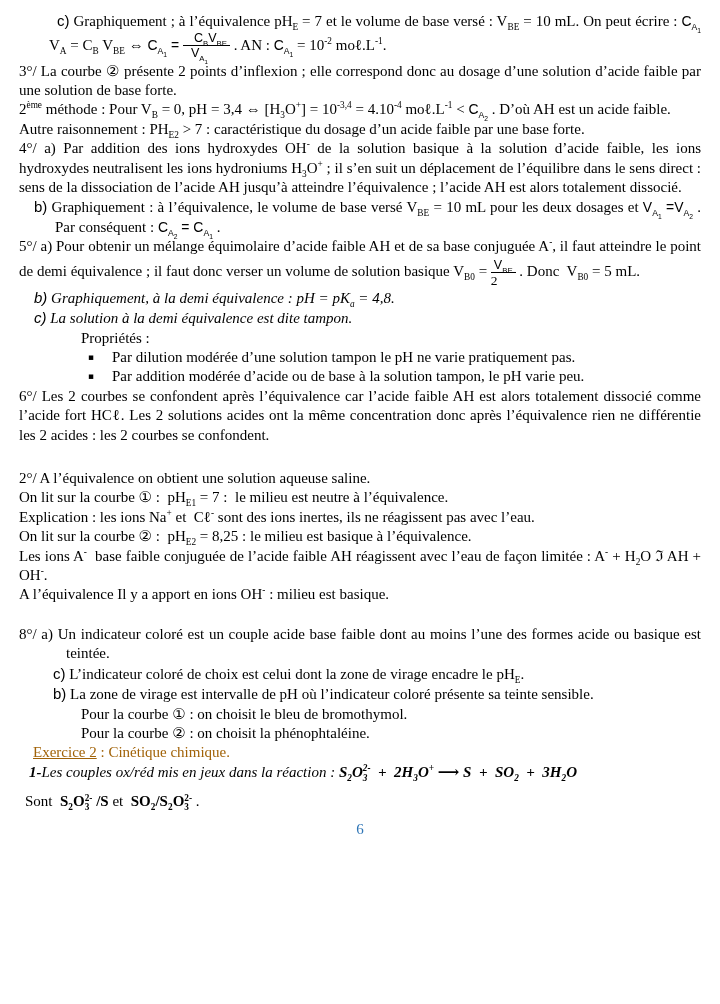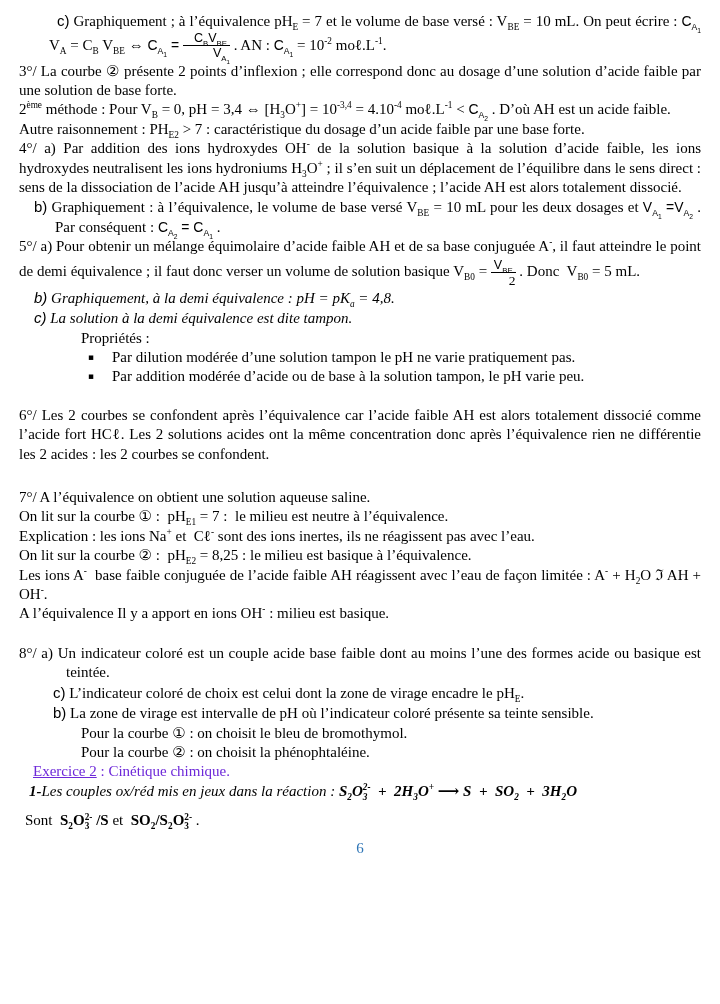--- a/index.html
+++ b/index.html
@@ -10,41 +10,41 @@
     -webkit-font-smoothing:antialiased;
   }
   .page{box-sizing:border-box;width:720px;height:1004px;padding:11px 19px 0 19px;}
   .para{margin:0;}
   .just{text-align:justify;}
   sup{font-size:0.62em;line-height:0;}
   sub{font-size:0.62em;line-height:0;}
   sub sub{font-size:0.78em;}
   .eq{font-family:"Liberation Sans","DejaVu Sans",sans-serif;font-size:0.93em;}
   .marker{font-family:"Liberation Sans","DejaVu Sans",sans-serif;}
-  .frac{display:inline-block;vertical-align:middle;text-align:right;font-size:0.9em;line-height:1.12;}
+  .frac{display:inline-block;vertical-align:middle;text-align:left;font-size:0.9em;line-height:1.12;}
   .frac .fn{display:block;border-bottom:1px solid #000;padding:0 3px;}
   .frac .fd{display:block;}
   .stk{display:inline-block;font-size:0.62em;line-height:1.05;vertical-align:-0.42em;text-align:left;}
   .stk span{display:block;}
   .bsq{display:inline-block;width:24px;font-family:"DejaVu Sans",sans-serif;font-size:9px;vertical-align:2px;}
   .p1{margin-left:30px;text-indent:8px;}
   .hangb{margin-left:36px;text-indent:-21px;}
   .hang8{margin-left:47px;text-indent:-47px;}
   .ind15{margin-left:15px;font-style:italic;}
   .ind34{margin-left:34px;}
   .ind50{margin-left:62px;}
   .ind14{margin-left:14px;}
   .ml10{margin-left:10px;font-style:italic;}
   .ml6{margin-left:6px;}
   .bullet{margin-left:69px;}
-  .gap1{margin-top:19px;}
+  .gap1{}
   .gap2{margin-top:24px;}
   .gap3{margin-top:20px;}
   .mt8{margin-top:9px;}
-  .red{color:#6d28d9;}
+  .red{color:#a16207;}
   .exlbl{text-decoration:underline;}
   .footer{margin-top:7px;text-align:center;color:#2e75b6;}
 </style>
 </head>
 <body>
 
 <div class="page">
   <div id="content">
       <div class="para just p1"><span class="marker">c)</span> Graphiquement ; à l’équivalence pH<sub>E</sub> = 7 et le volume de base versé : V<sub>BE</sub> = 10 mL. On peut écrire : <span class="eq">C<sub>A<sub>1</sub></sub></span> V<sub>A</sub> = C<sub>B</sub> V<sub>BE</sub> ⇔ <span class="eq">C<sub>A<sub>1</sub></sub> = <span class="frac"><span class="fn">C<sub>B</sub>V<sub>BE</sub></span><span class="fd">V<sub>A<sub>1</sub></sub></span></span></span> . AN : <span class="eq">C<sub>A<sub>1</sub></sub></span> = 10<sup>-2</sup> moℓ.L<sup>-1</sup>.</div>
       <div class="para just">3°/ La courbe ② présente 2 points d’inflexion ; elle correspond donc au dosage d’une solution d’acide faible par une solution de base forte.</div>
@@ -52,21 +52,21 @@
       <div class="para">Autre raisonnement : PH<sub>E2</sub> &gt; 7 : caractéristique du dosage d’un acide faible par une base forte.</div>
       <div class="para just">4°/ a) Par addition des ions hydroxydes OH<sup>-</sup> de la solution basique à la solution d’acide faible, les ions hydroxydes neutralisent les ions hydroniums H<sub>3</sub>O<sup>+</sup> ; il s’en suit un déplacement de l’équilibre dans le sens direct : sens de la dissociation de l’acide AH jusqu’à atteindre l’équivalence ; l’acide AH est alors totalement dissocié.</div>
       <div class="para just hangb"><span class="marker">b)</span> Graphiquement : à l’équivalence, le volume de base versé V<sub>BE</sub> = 10 mL pour les deux dosages et <span class="eq">V<sub>A<sub>1</sub></sub> =V<sub>A<sub>2</sub></sub></span> . Par conséquent : <span class="eq">C<sub>A<sub>2</sub></sub> = C<sub>A<sub>1</sub></sub></span> .</div>
       <div class="para just">5°/ a) Pour obtenir un mélange équimolaire d’acide faible AH et de sa base conjuguée A<sup>-</sup>, il faut atteindre le point de demi équivalence ; il faut donc verser un volume de solution basique V<sub>B0</sub> = <span class="frac"><span class="fn"><span class="eq">V<sub>BE</sub></span></span><span class="fd">2</span></span> . Donc&nbsp; V<sub>B0</sub> = 5 mL.</div>
       <div class="para ind15"><span class="marker">b)</span> Graphiquement, à la demi équivalence : pH = pK<sub>a</sub> = 4,8.</div>
       <div class="para ind15"><span class="marker">c)</span> La solution à la demi équivalence est dite tampon.</div>
       <div class="para ind50">Propriétés :</div>
       <div class="para bullet"><span class="bsq">▪</span>Par dilution modérée d’une solution tampon le pH ne varie pratiquement pas.</div>
       <div class="para bullet"><span class="bsq">▪</span>Par addition modérée d’acide ou de base à la solution tampon, le pH varie peu.</div>
       <div class="para just gap1">6°/ Les 2 courbes se confondent après l’équivalence car l’acide faible AH est alors totalement dissocié comme l’acide fort HCℓ. Les 2 solutions acides ont la même concentration donc après l’équivalence rien ne différentie les 2 acides : les 2 courbes se confondent.</div>
-      <div class="para gap2">7°/ A l’équivalence on obtient une solution aqueuse saline.</div>
+      <div class="para gap2">2°/ A l’équivalence on obtient une solution aqueuse saline.</div>
       <div class="para">On lit sur la courbe ① :&nbsp; pH<sub>E1</sub> = 7 :&nbsp; le milieu est neutre à l’équivalence.</div>
       <div class="para">Explication : les ions Na<sup>+</sup> et&nbsp; Cℓ<sup>-</sup> sont des ions inertes, ils ne réagissent pas avec l’eau.</div>
       <div class="para">On lit sur la courbe ② :&nbsp; pH<sub>E2</sub> = 8,25 : le milieu est basique à l’équivalence.</div>
       <div class="para just">Les ions A<sup>-</sup>&nbsp; base faible conjuguée de l’acide faible AH réagissent avec l’eau de façon limitée : A<sup>-</sup> + H<sub>2</sub>O ℑ AH + OH<sup>-</sup>.</div>
       <div class="para">A l’équivalence Il y a apport en ions OH<sup>-</sup> : milieu est basique.</div>
       <div class="para just hang8 gap3">8°/ a) Un indicateur coloré est un couple acide base faible dont au moins l’une des formes acide ou basique est teintée.</div>
       <div class="para ind34"><span class="marker">c)</span> L’indicateur coloré de choix est celui dont la zone de virage encadre le pH<sub>E</sub>.</div>
       <div class="para ind34"><span class="marker">b)</span> La zone de virage est intervalle de pH où l’indicateur coloré présente sa teinte sensible.</div>
       <div class="para ind50">Pour la courbe ① : on choisit le bleu de bromothymol.</div>
       <div class="para ind50">Pour la courbe ② : on choisit la phénophtaléine.</div>

